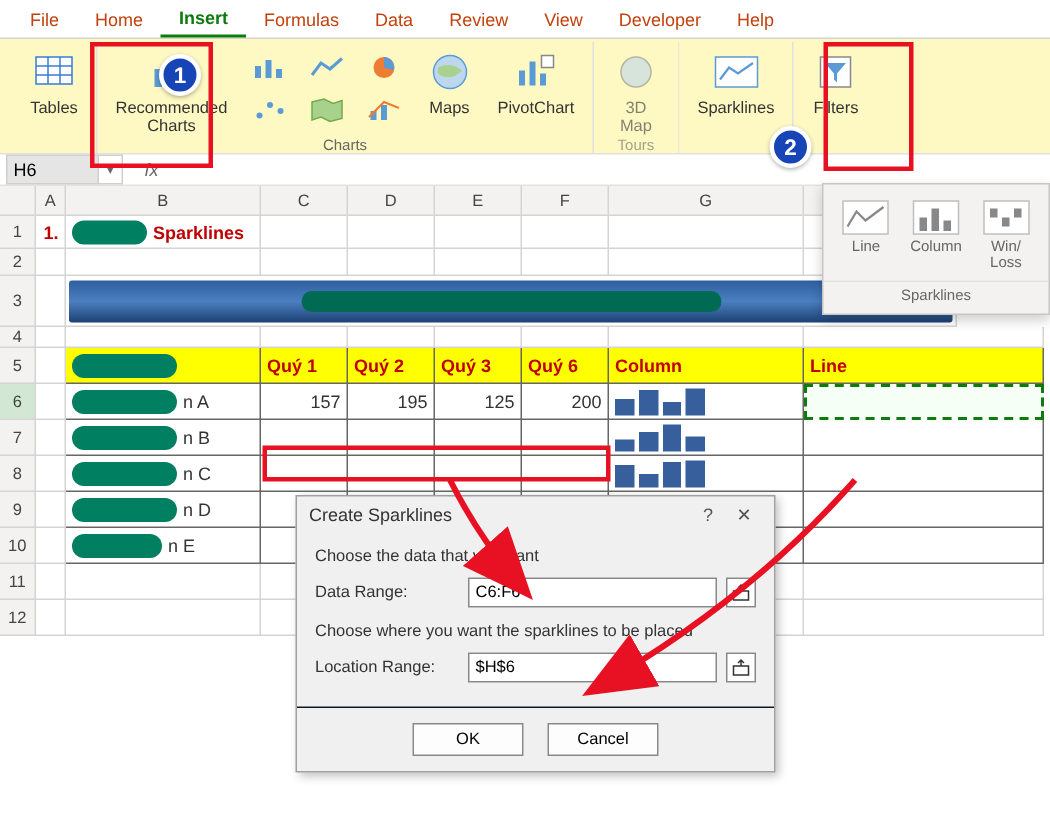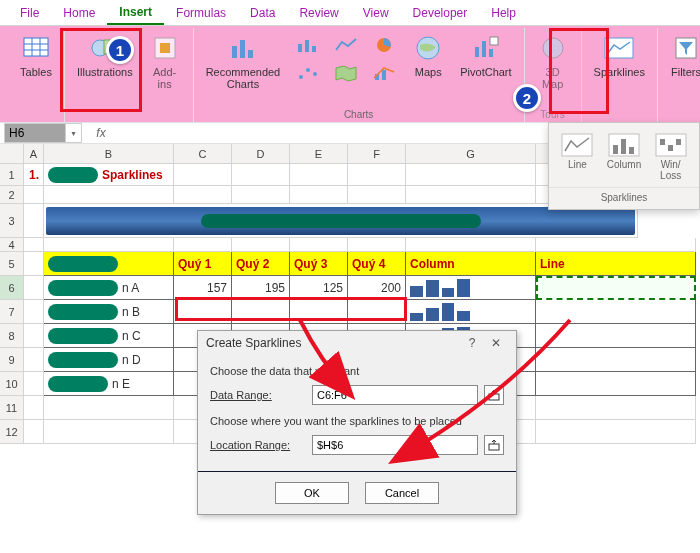--- a/index.html
+++ b/index.html
@@ -1,24 +1,24 @@
 <!DOCTYPE html>
 <html><head>
 <meta charset="utf-8">
 <style>
 * { box-sizing: border-box; margin: 0; padding: 0; font-family: "Segoe UI", Arial, sans-serif; }
 body { background: #fff; font-size: 12px; color: #333; width: 700px; height: 553px; overflow: hidden; position: relative; }
 
 
 .ribbon-tabs { height: 26px; background: #fff; border-bottom: 1px solid #d4d4d4; display: flex; align-items: center; padding-left: 8px; gap: 0; }
-.ribbon-tabs .tab { padding: 4px 12px; font-size: 12px; color: #a21caf; cursor: pointer; }
+.ribbon-tabs .tab { padding: 4px 12px; font-size: 12px; color: #c2410c; cursor: pointer; }
 .ribbon-tabs .tab.active { color: #0f7b0f; border-bottom: 2px solid #0f7b0f; font-weight: 600; }
 
 
-.ribbon { height: 96px; background: #f9a8d4; display: flex; align-items: stretch; padding: 2px 0 0 8px; gap: 0; position: relative; }
+.ribbon { height: 76px; background: #fef9c3; display: flex; align-items: stretch; padding: 2px 0 0 8px; gap: 0; position: relative; }
 .group { display: flex; flex-direction: column; align-items: center; padding: 2px 6px 0 6px; border-right: 1px solid #e1e1e1; }
 .group-items { display: flex; align-items: flex-start; gap: 4px; flex: 1; }
 .group-label { font-size: 10px; color: #666; text-align: center; padding-bottom: 2px; }
 .big-btn { display: flex; flex-direction: column; align-items: center; padding: 2px 6px; gap: 2px; cursor: pointer; min-width: 44px; }
 .big-btn .icon-slot { width: 32px; height: 32px; display: flex; align-items: center; justify-content: center; }
 .big-btn .label { font-size: 11px; color: #333; text-align: center; line-height: 12px; }
 
 .charts-grid { display: flex; flex-direction: column; gap: 2px; padding-top: 2px; }
 .charts-row { display: flex; gap: 2px; }
 .chart-item { width: 36px; height: 26px; display: flex; align-items: center; justify-content: center; border: 1px solid transparent; }
@@ -28,21 +28,21 @@
 .red-box { position: absolute; border: 3px solid #e81123; z-index: 15; pointer-events: none; }
 
 
 .flyout { position: absolute; top: 122px; left: 548px; width: 152px; background: #f3f2f1; border: 1px solid #c8c6c4; box-shadow: 0 3px 8px rgba(0,0,0,0.2); z-index: 12; padding: 4px 0 0 0; }
 .flyout-items { display: flex; gap: 2px; padding: 4px 6px; justify-content: space-around; }
 .fly-btn { display: flex; flex-direction: column; align-items: center; gap: 2px; width: 44px; padding: 2px; cursor: pointer; }
 .fly-btn .label { font-size: 10px; color: #666; text-align: center; }
 
 
 .formula-row { height: 22px; border-top: 1px solid #e1e1e1; border-bottom: 1px solid #e1e1e1; display: flex; align-items: center; background: #fff; }
-.name-box { width: 62px; height: 20px; border: 1px solid #cfcfcf; margin-left: 4px; padding: 0 4px; font-size: 12px; background: #a3a3a3; }
+.name-box { width: 62px; height: 20px; border: 1px solid #cfcfcf; margin-left: 4px; padding: 0 4px; font-size: 12px; background: #e5e5e5; }
 .dropdown-btn { width: 16px; height: 20px; border: 1px solid #cfcfcf; border-left: none; display: flex; align-items: center; justify-content: center; font-size: 8px; color: #666; }
 .fx-btn { width: 22px; text-align: center; font-style: italic; color: #666; margin-left: 8px; }
 .fx-input { flex: 1; border: none; outline: none; font-size: 12px; padding: 0 4px; }
 
 
 .sheet { position: relative; }
 .col-headers { display: flex; height: 20px; background: #f3f2f1; border-bottom: 1px solid #d4d4d4; }
 .corner { width: 24px; border-right: 1px solid #d4d4d4; }
 .col-h { border-right: 1px solid #d4d4d4; text-align: center; font-size: 11px; color: #444; display: flex; align-items: center; justify-content: center; }
 .rows { }
@@ -64,21 +64,21 @@
 .banner { height: 28px; background: linear-gradient(180deg, #2e5fa1 0%, #4b7fbf 50%, #1d4074 100%); border-radius: 2px; margin: 0; display: flex; align-items: center; justify-content: center; }
 
 
 .dialog { position: absolute; left: 197px; top: 330px; width: 320px; background: #f0f0f0; border: 1px solid #a0a0a0; box-shadow: 2px 2px 6px rgba(0,0,0,0.25); z-index: 30; font-size: 11px; }
 .dialog-title { height: 24px; display: flex; align-items: center; padding: 0 8px; font-size: 12px; }
 .dialog-title .spacer { flex: 1; }
 .dialog-title .tbtn { width: 24px; text-align: center; color: #555; cursor: pointer; }
 .dialog-body { padding: 10px 12px 6px 12px; }
 .dlg-text { margin-bottom: 8px; font-size: 11px; }
 .dlg-field { display: flex; align-items: center; gap: 6px; margin-bottom: 10px; position: relative; }
-.dlg-label { width: 96px; text-decoration: underline; font-size: 11px; }
+.dlg-label { width: 96px; font-size: 11px; }
 .dlg-input { flex: 1; border: 1px solid #888; height: 20px; padding: 0 4px; font-size: 11px; background: #fff; }
 .dlg-pick { width: 20px; height: 20px; border: 1px solid #888; background: #fff; display: flex; align-items: center; justify-content: center; }
 .dialog-buttons { display: flex; justify-content: center; gap: 16px; padding: 10px; border-top: 1px solid #0f172a; }
 .dlg-btn { width: 74px; height: 22px; border: 1px solid #888; background: #fdfdfd; font-size: 11px; cursor: pointer; }
 
 
 .overlay-svg { position: absolute; left: 0; top: 0; pointer-events: none; z-index: 40; }
 
 
 .watermark { position: absolute; left: 275px; top: 338px; font-size: 20px; font-weight: 700; color: rgba(150,150,150,0.35); letter-spacing: 1px; z-index: 5; }
@@ -118,44 +118,20 @@
               <line x1="10" y1="4" x2="10" y2="22" stroke="#3a7bd5"></line>
               <line x1="18" y1="4" x2="18" y2="22" stroke="#3a7bd5"></line>
             </svg>
         </div>
         <div class="label">Tables</div>
       </div>
     </div>
     <div class="group-label">&nbsp;</div>
   </div>
 
-  <div class="group" style="position:relative">
-    <div class="group-items">
-      <div class="big-btn">
-        <div class="icon-slot">
-          <svg width="30" height="28">
-              <circle cx="10" cy="14" r="8" fill="#bdd7ee" stroke="#5b9bd5"></circle>
-              <rect x="14" y="6" width="14" height="14" fill="#c5e0b4" stroke="#70ad47"></rect>
-            </svg>
-        </div>
-        <div class="label">Illustrations</div>
-      </div>
-      <div class="big-btn" style="opacity:.75">
-        <div class="icon-slot">
-          <svg width="26" height="26">
-              <rect x="3" y="3" width="20" height="20" fill="#fff" stroke="#a0a0a0"></rect>
-              <rect x="8" y="8" width="10" height="10" fill="#e2a100"></rect>
-            </svg>
-        </div>
-        <div class="label" style="white-space:pre">Add-
-ins</div>
-      </div>
-    </div>
-    <div class="group-label">&nbsp;</div>
-  </div>
 
   <div class="group" style="flex:0 0 auto">
     <div class="group-items">
       <div class="big-btn">
         <div class="icon-slot">
           <svg width="30" height="28">
               <rect x="4" y="12" width="5" height="12" fill="#5b9bd5"></rect>
               <rect x="12" y="6" width="5" height="18" fill="#5b9bd5"></rect>
               <rect x="20" y="16" width="5" height="8" fill="#5b9bd5"></rect>
             </svg>
@@ -383,21 +359,21 @@
 
     <div class="row" style="height:24px">
       <div class="row-h">5</div>
       <div class="cell cA"></div>
       <div class="cell cB tbl-head">
           <span class="blob" style="width:70px"></span>
         </div>
       <div class="cell cC tbl-head">Quý 1</div>
       <div class="cell cD tbl-head">Quý 2</div>
       <div class="cell cE tbl-head">Quý 3</div>
-      <div class="cell cF tbl-head">Quý 4</div>
+      <div class="cell cF tbl-head">Quý 6</div>
       <div class="cell cG tbl-head">Column</div>
       <div class="cell cH tbl-head">Line</div>
     </div>
 
     <div class="row" style="height:24px">
       <div class="row-h" style="background:#d2e8d4">6</div>
       <div class="cell cA"></div>
       <div class="cell cB tbl-cell">
           <span class="blob" style="width:70px"></span>
           <span style="margin-left:4px">n A</span>

